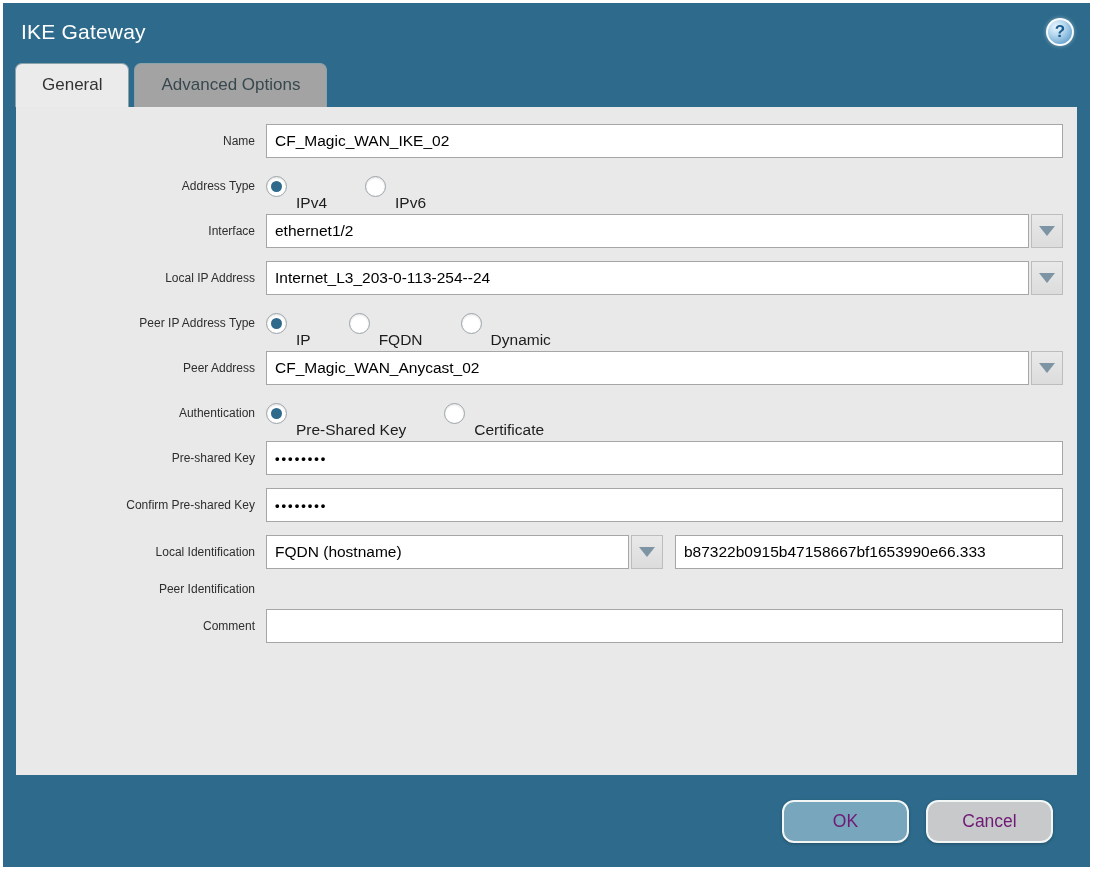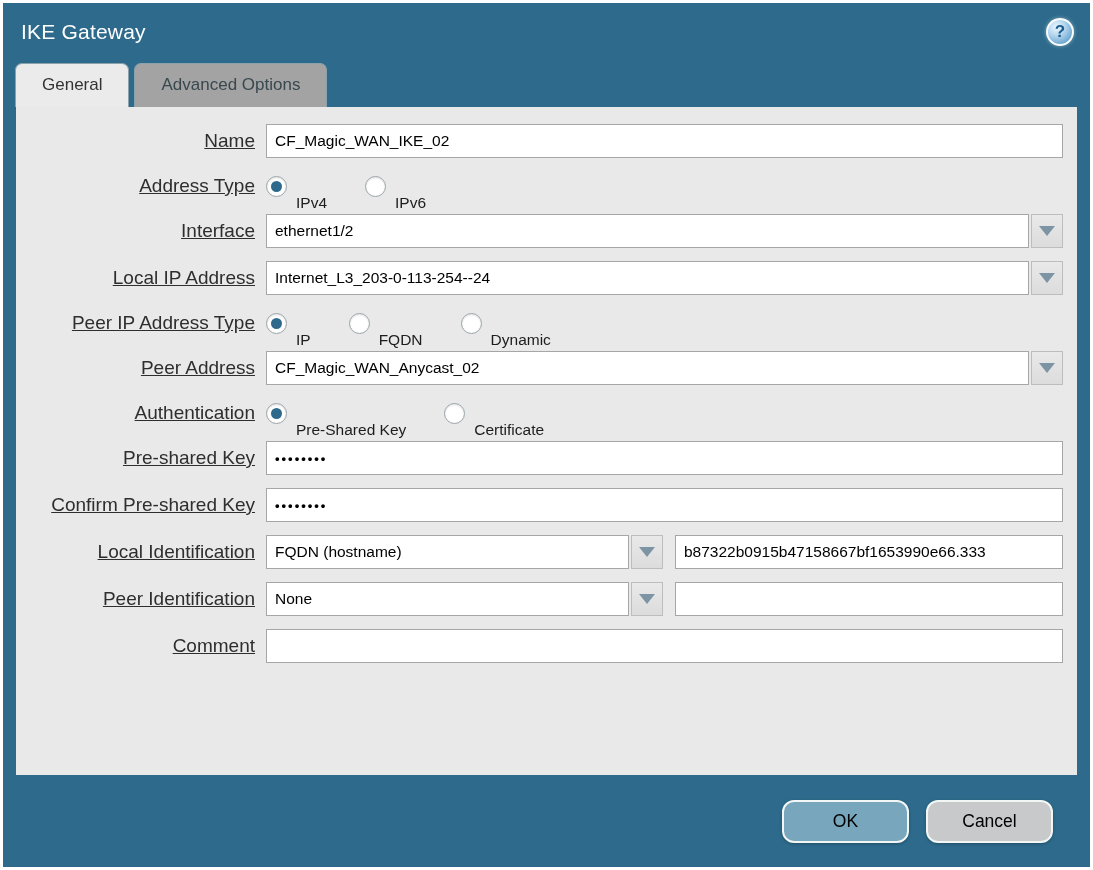--- a/index.html
+++ b/index.html
@@ -49,21 +49,21 @@
   
   .panel {
     flex: 1 1 auto;
     margin: 0 13px;
     background: #e9e9e9;
     padding: 17px 14px 10px 0;
   }
   .row { display: flex; align-items: center; margin-bottom: 13px; }
   .row-label {
     flex: 0 0 250px; text-align: right; padding-right: 11px;
-    font-size: 19px; color: #2e2e2e; white-space: nowrap; text-decoration: underline;
+    font-size: 12px; color: #2e2e2e; white-space: nowrap;
   }
   .row-field { flex: 1 1 auto; display: flex; align-items: center; min-width: 0; }
 
   .textbox {
     height: 34px; flex: 1 1 auto; min-width: 0;
     background: #ffffff; border: 1px solid #a6a6a6;
     font-size: 15.5px; color: #000;
     padding: 12px 8px; display: flex; align-items: center;
     white-space: nowrap; overflow: hidden;
   }
@@ -103,21 +103,21 @@
 
   
   .footer {
     flex: 0 0 92px;
     display: flex; align-items: center; justify-content: flex-end;
     gap: 17px; padding-right: 37px;
   }
   .btn {
     width: 127px; height: 43px;
     border: 2px solid #f2f6f5; border-radius: 12px;
-    font-size: 17.5px; color: #000000;
+    font-size: 17.5px; color: #701a75;
     font-family: "Liberation Sans", sans-serif;
     cursor: pointer;
     box-shadow: 0 1px 3px rgba(0,0,0,.25);
   }
   .btn-ok     { background: #77a6bd; }
   .btn-cancel { background: #c7c9cb; }
 </style>
 </head>
 <body>
 
@@ -248,30 +248,20 @@
             <span class="dd-arrow"></span>
           </div>
         </div>
         <div class="gap"></div>
         <div class="textbox">b87322b0915b47158667bf1653990e66.333</div>
       </div>
     </div>
 
     <div class="row">
       <div class="row-label">Peer Identification</div>
-      <div class="row-field">
-        <div class="select-group">
-          <div class="textbox">None</div>
-          <div class="dd-btn">
-            <span class="dd-arrow"></span>
-          </div>
-        </div>
-        <div class="gap"></div>
-        <div class="textbox"></div>
-      </div>
     </div>
 
     <div class="row">
       <div class="row-label">Comment</div>
       <div class="row-field">
         <div class="textbox"></div>
       </div>
     </div>
 
   </div>

